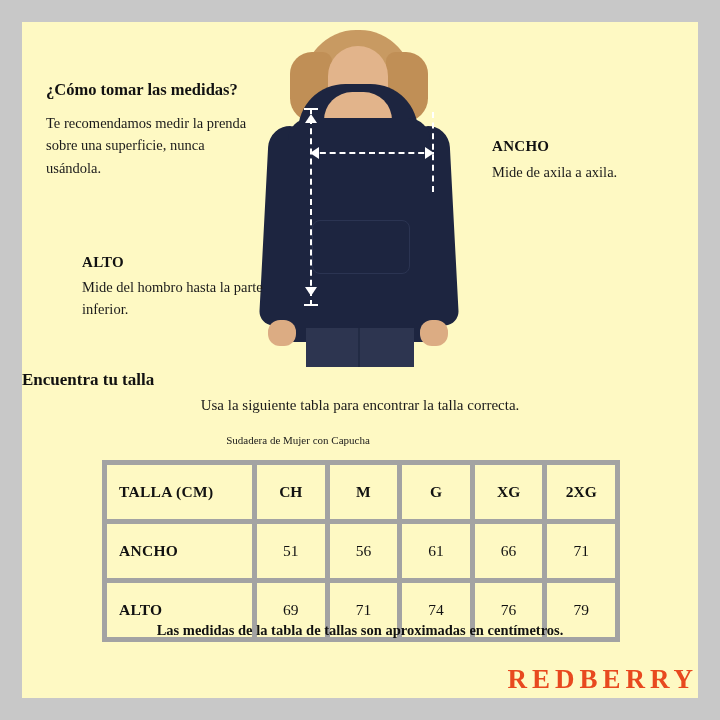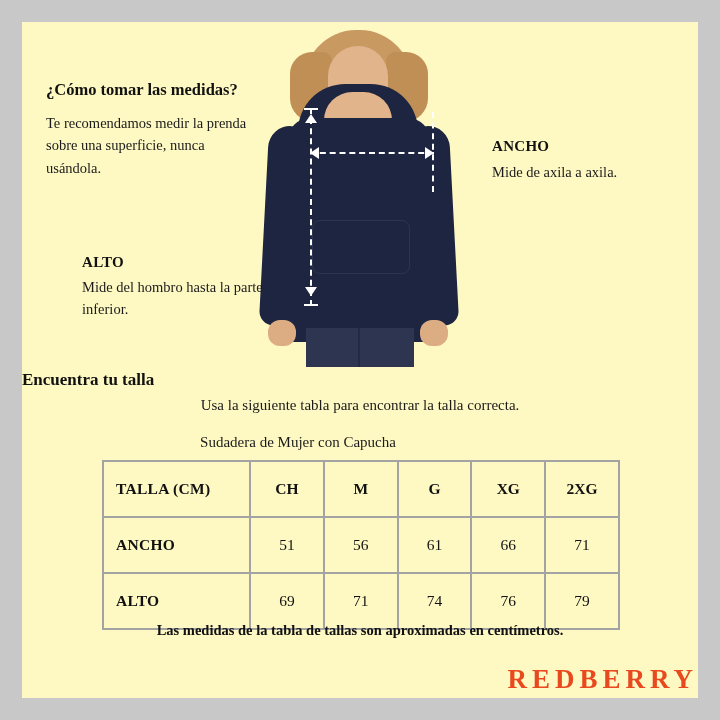--- a/index.html
+++ b/index.html
@@ -327,35 +327,35 @@
     text-align: center;
     font-size: 15px;
     color: #1a1a1a;
   }
   .table-caption {
     position: absolute;
     left: 0;
     top: 412px;
     width: 552px;
     text-align: center;
-    font-size: 15px;
+    font-size: 11px;
     color: #1a1a1a;
   }
 
   
   table.size-table {
     position: absolute;
     left: 80px;
     top: 438px;
     width: 518px;
     border-collapse: collapse;
     table-layout: fixed;
   }
   table.size-table td, table.size-table th {
-    border: 2px solid #a3a3a3;
+    border: 5px solid #a3a3a3;
     height: 52px;
     font-size: 15.5px;
     color: #111111;
     text-align: center;
     font-weight: normal;
   }
   table.size-table .rowlabel {
     text-align: left;
     padding-left: 12px;
     font-weight: bold;

